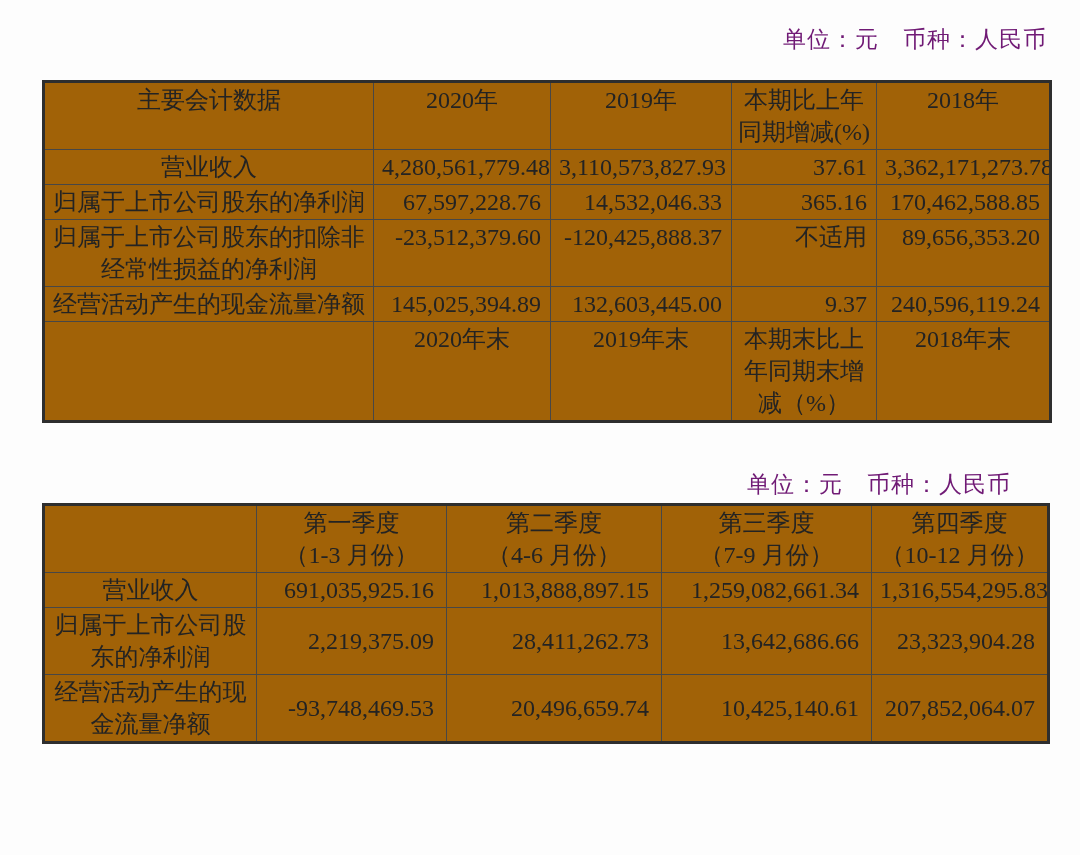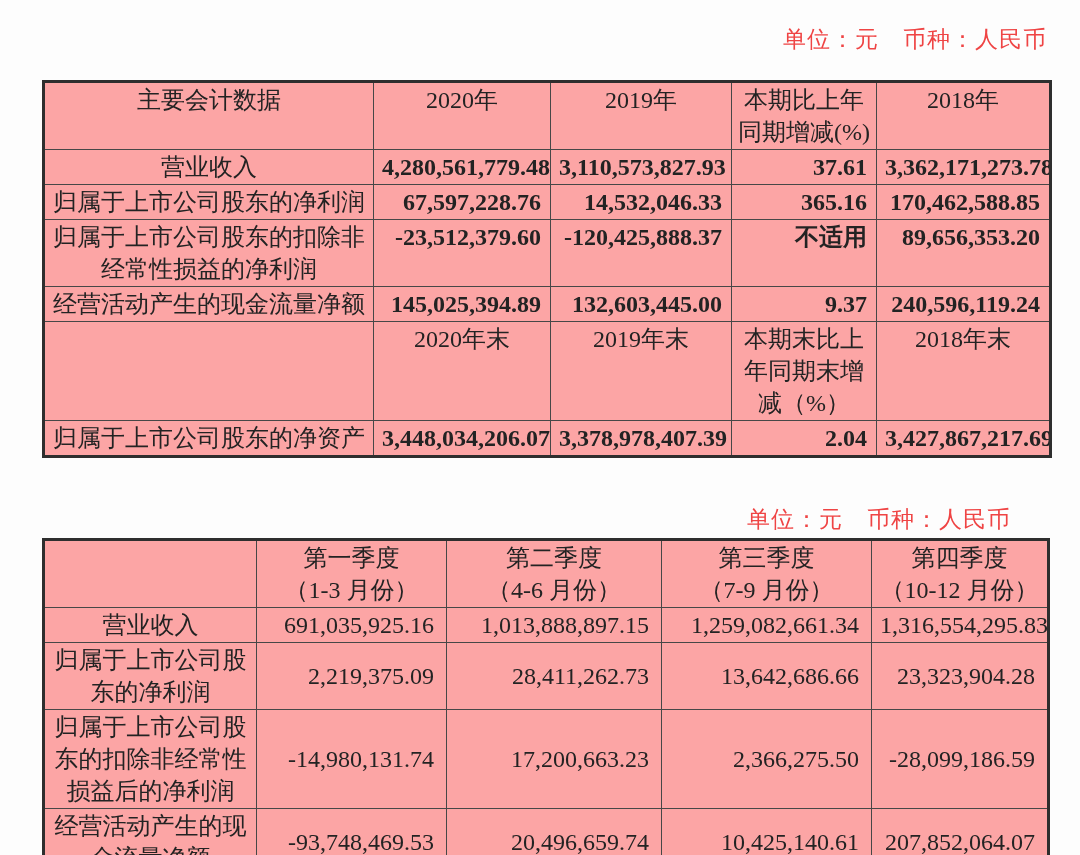--- a/index.html
+++ b/index.html
@@ -9,27 +9,27 @@
     color:#232323;
     font-family:"Liberation Serif","DejaVu Serif",serif;
     overflow:hidden;
   }
   .page{padding:24px 33px 0 42px;}
   .unit-note{
     text-align:right;
     font-size:23px;
     letter-spacing:1px;
     line-height:32px;
-    color:#ef4444;
+    color:#701a75;
   }
   .unit-note.mid{margin-top:46px;margin-right:36px;}
   table{
     border-collapse:collapse;
     table-layout:fixed;
-    background:#fca5a5;
+    background:#a16207;
   }
   #table1{width:1007px;margin-top:24px;border:3px solid #2e2e2e;}
   #table2{width:1005px;margin-top:2px;border:3px solid #2e2e2e;}
   td{
     border:1.6px solid #474747;
     font-size:24px;
     line-height:32px;
     padding:1px 8px;
     overflow:hidden;
   }
@@ -37,21 +37,21 @@
   #table2 td{vertical-align:middle;}
   td.hd{
     text-align:center;
     vertical-align:middle;
     white-space:pre-line;
     padding:1px 4px;
   }
   td.lbl{text-align:center;vertical-align:top;}
   #table2 td.lbl{vertical-align:middle;}
   td.num{text-align:right;}
-  #table1 td.num{padding-right:9px;font-weight:bold;}
+  #table1 td.num{padding-right:9px;}
   #table2 td.num{padding-right:12px;margin-left:44px;}
 </style>
 </head>
 <body>
 
 <div class="page">
 
   <div class="unit-note">单位：元　币种：人民币</div>
 
   <table id="table1">
@@ -101,27 +101,20 @@
     </tr>
     <tr style="height:83px">
       <td class="hd"></td>
       <td class="hd">2020年末</td>
       <td class="hd">2019年末</td>
       <td class="hd">本期末比上
 年同期末增
 减（%）</td>
       <td class="hd">2018年末</td>
     </tr>
-    <tr style="height:35px">
-      <td class="lbl">归属于上市公司股东的净资产</td>
-      <td class="num">3,448,034,206.07</td>
-      <td class="num">3,378,978,407.39</td>
-      <td class="num">2.04</td>
-      <td class="num">3,427,867,217.69</td>
-    </tr>
   </tbody>
     </table>
 
   <div class="unit-note mid">单位：元　币种：人民币</div>
 
   <table id="table2">
     <colgroup>
       <col style="width:213px">
         <col style="width:190px">
         <col style="width:215px">
@@ -147,27 +140,20 @@
       <td class="num">1,259,082,661.34</td>
       <td class="num">1,316,554,295.83</td>
     </tr>
     <tr style="height:64px">
       <td class="lbl">归属于上市公司股东的净利润</td>
       <td class="num">2,219,375.09</td>
       <td class="num">28,411,262.73</td>
       <td class="num">13,642,686.66</td>
       <td class="num">23,323,904.28</td>
     </tr>
-    <tr style="height:96px">
-      <td class="lbl">归属于上市公司股东的扣除非经常性损益后的净利润</td>
-      <td class="num">-14,980,131.74</td>
-      <td class="num">17,200,663.23</td>
-      <td class="num">2,366,275.50</td>
-      <td class="num">-28,099,186.59</td>
-    </tr>
     <tr style="height:64px">
       <td class="lbl">经营活动产生的现金流量净额</td>
       <td class="num">-93,748,469.53</td>
       <td class="num">20,496,659.74</td>
       <td class="num">10,425,140.61</td>
       <td class="num">207,852,064.07</td>
     </tr>
   </tbody>
     </table>
 

